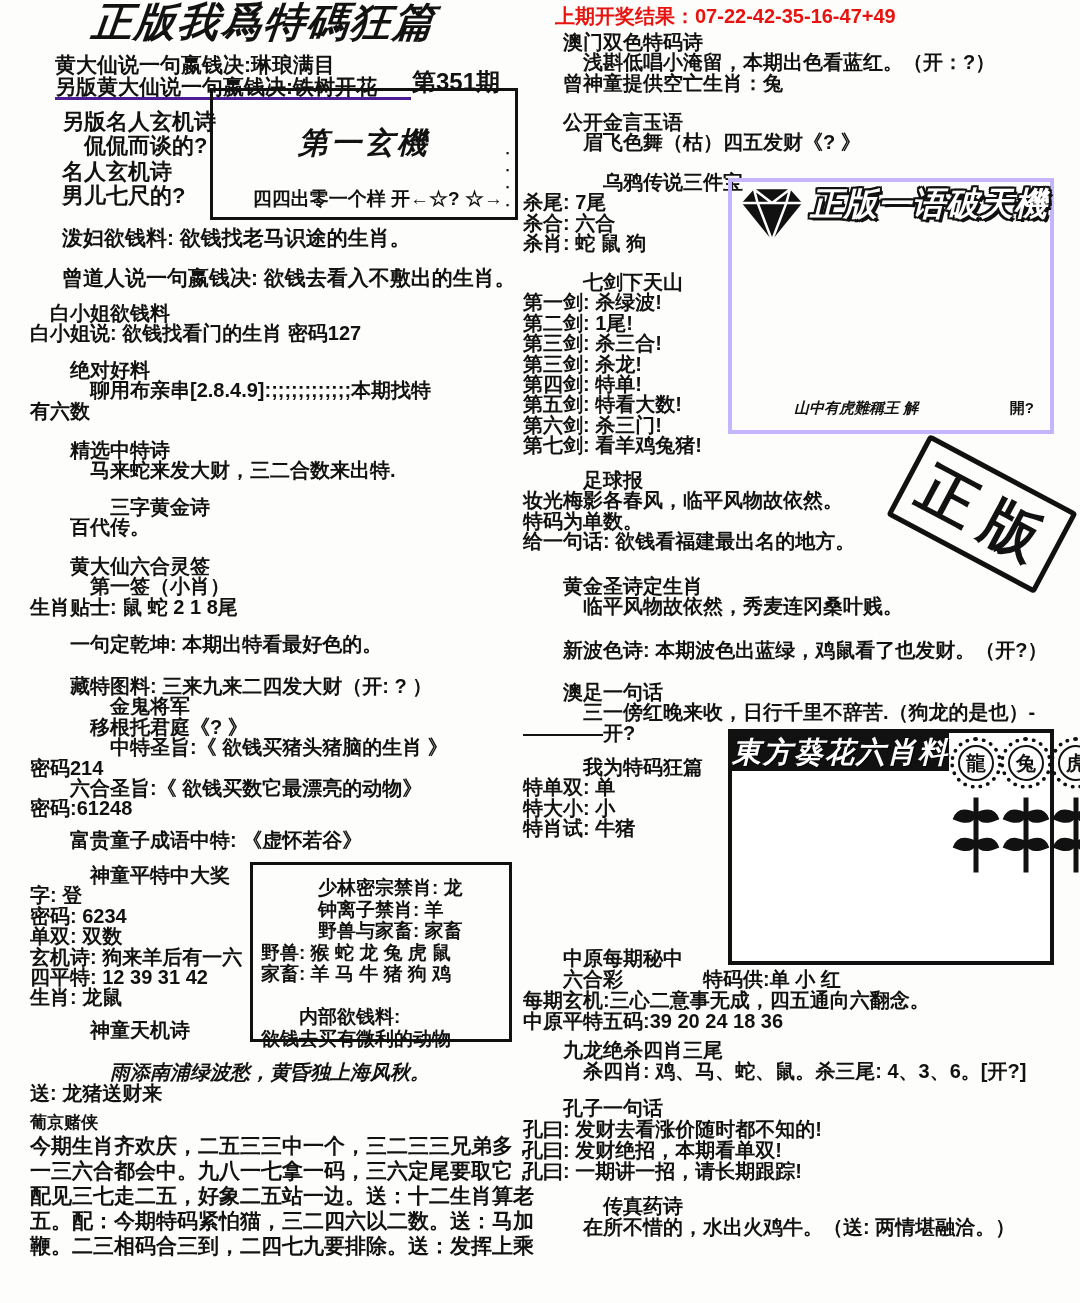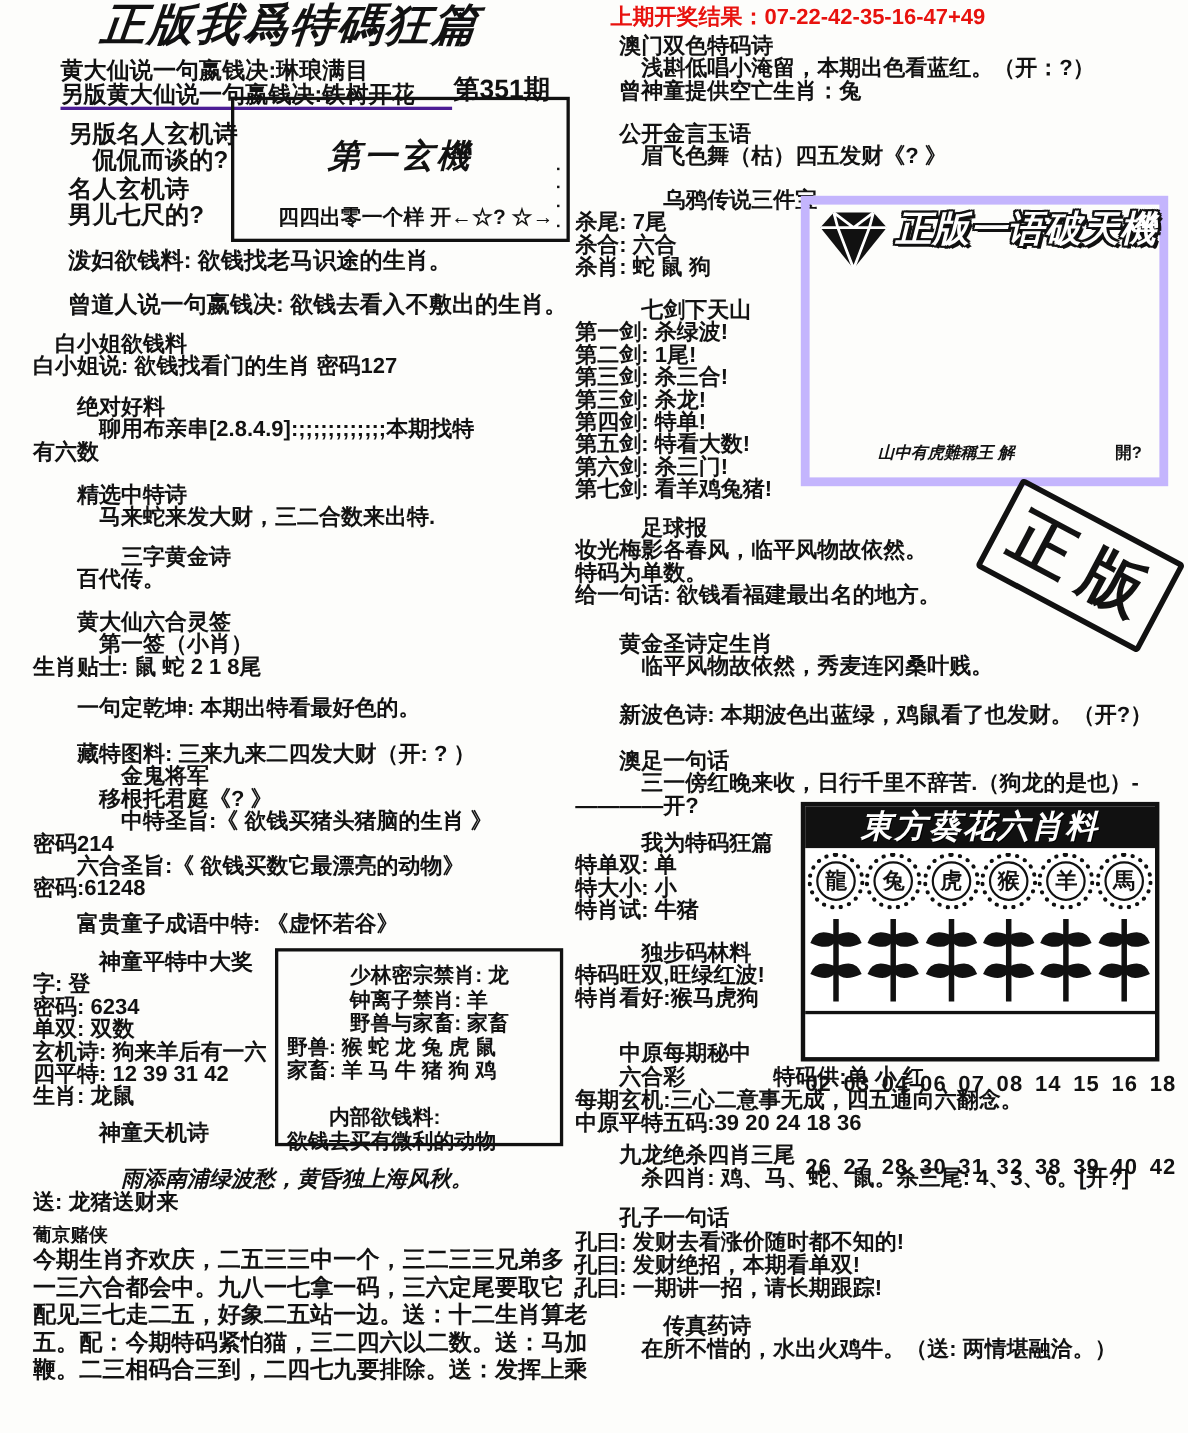--- a/index.html
+++ b/index.html
@@ -36,38 +36,38 @@
   #s-pujing{left:30px;top:1133px;font-size:21px;line-height:25px;}
   
   #mid-box{left:250px;top:862px;width:262px;height:180px;border:3px solid #111;padding:12px 8px;
            font-size:19px;line-height:21.5px;box-sizing:border-box;}
   
   #r-red{left:555px;top:6px;font-size:20px;}
   #r-aomen{left:523px;top:32px;}
   #r-gongkai{left:523px;top:112px;}
   #r-wuya{left:523px;top:172px;}
   #r-qijian{left:523px;top:272px;}
-  #diamond-box{left:728px;top:178px;width:318px;height:248px;border:8px solid #c4b5fd;}
+  #diamond-box{left:728px;top:178px;width:318px;height:248px;border:4px solid #c4b5fd;}
   #diamond-title{position:absolute;left:78px;top:12px;font-size:33px;font-style:italic;font-weight:700;
       color:#fff;letter-spacing:1px;white-space:nowrap;
       text-shadow:-2px -2px 0 #111,2px -2px 0 #111,-2px 2px 0 #111,2px 2px 0 #111,-2px 0 0 #111,2px 0 0 #111,0 -2px 0 #111,0 2px 0 #111,3px 3px 0 #111;}
   #diamond-icon{position:absolute;left:4px;top:2px;}
   #diamond-footer-left{position:absolute;left:62px;bottom:12px;font-size:15px;font-style:italic;font-weight:700;}
   #diamond-footer-right{position:absolute;right:16px;bottom:12px;font-size:15px;font-weight:700;}
   #r-zuqiu{left:523px;top:470px;}
   #stamp{left:898px;top:468px;width:168px;height:92px;border:5px solid #111;border-radius:4px;
          transform:rotate(28deg);display:flex;align-items:center;justify-content:center;
          font-size:58px;font-weight:700;letter-spacing:14px;padding-left:10px;box-sizing:border-box;}
   #r-huangjin{left:523px;top:576px;}
   #r-xinbose{left:523px;top:640px;}
   #r-aozu{left:523px;top:682px;}
   #r-wowei{left:523px;top:757px;}
   #r-dubu{left:523px;top:857px;}
   #sunflower-box{left:728px;top:729px;width:326px;height:236px;border:4px solid #111;
-      display:flex;flex-direction:column;box-sizing:border-box;background:#fff;}
+      display:flex;flex-direction:row;box-sizing:border-box;background:#fff;}
   #sunflower-title{background:#111;color:#fff;text-align:center;font-size:29px;font-style:italic;
       font-weight:700;line-height:38px;height:38px;letter-spacing:2px;
       text-shadow:1px 1px 0 #000;}
   #flower-row{flex:1;display:flex;justify-content:space-around;padding:4px 2px 0 2px;}
   .flower{width:50px;display:flex;flex-direction:column;align-items:center;}
   .fhead{width:44px;height:44px;border:4px dotted #111;border-radius:50%;
          display:flex;align-items:center;justify-content:center;flex:none;}
   .fhead span{width:32px;height:32px;border:2.5px solid #111;border-radius:50%;
          display:flex;align-items:center;justify-content:center;font-size:20px;font-weight:700;}
   .fstem{width:50px;height:92px;flex:none;}
@@ -131,21 +131,20 @@
     <div id="diamond-footer-left">山中有虎難稱王 解</div>
     <div id="diamond-footer-right">開?</div>
   </div>
 
   <div class="blk" id="r-zuqiu"><div class="ln">　　　足球报</div><div class="ln">妆光梅影各春风，临平风物故依然。</div><div class="ln">特码为单数。</div><div class="ln">给一句话: 欲钱看福建最出名的地方。</div></div>
   <div class="blk" id="stamp">正版</div>
   <div class="blk" id="r-huangjin"><div class="ln">　　黄金圣诗定生肖</div><div class="ln">　　　临平风物故依然，秀麦连冈桑叶贱。</div></div>
   <div class="blk" id="r-xinbose">　　新波色诗: 本期波色出蓝绿，鸡鼠看了也发财。（开?）</div>
   <div class="blk" id="r-aozu"><div class="ln">　　澳足一句话</div><div class="ln">　　　三一傍红晚来收，日行千里不辞苦.（狗龙的是也）-</div><div class="ln">————开?</div></div>
   <div class="blk" id="r-wowei"><div class="ln">　　　我为特码狂篇</div><div class="ln">特单双: 单</div><div class="ln">特大小: 小</div><div class="ln">特肖试: 牛猪</div></div>
-  <div class="blk" id="r-dubu"><div class="ln">　　　独步码林料</div><div class="ln">特码旺双,旺绿红波!</div><div class="ln">特肖看好:猴马虎狗</div></div>
 
   <div class="blk" id="sunflower-box">
     <div id="sunflower-title">東方葵花六肖料</div>
     <div id="flower-row">
       <div class="flower">
         <div class="fhead"><span>龍</span></div>
         <svg class="fstem" viewBox="0 0 60 90">
             <path d="M30 0 V90" stroke="#111" stroke-width="6"></path>
             <path d="M30 18 Q8 8 2 26 Q24 36 30 23 Z" fill="#111"></path>
             <path d="M30 18 Q52 8 58 26 Q36 36 30 23 Z" fill="#111"></path>

